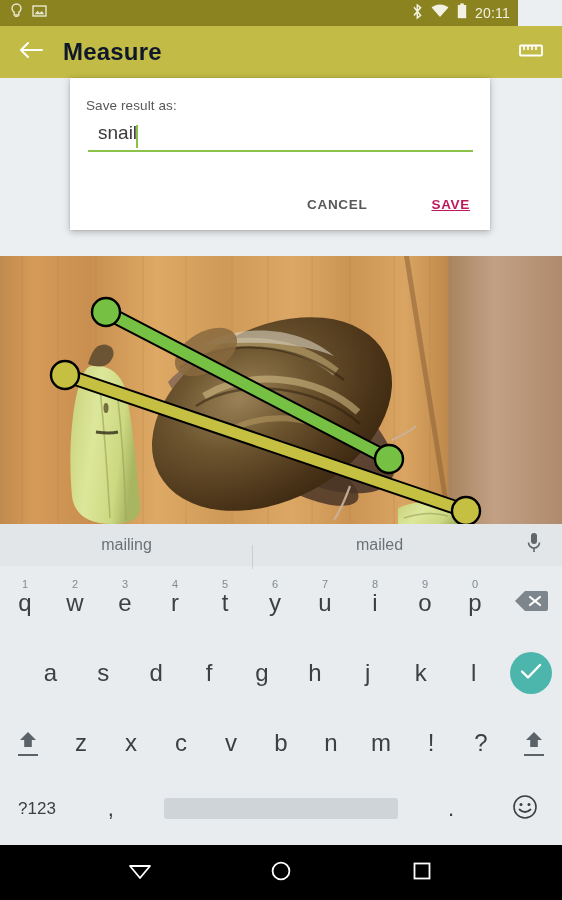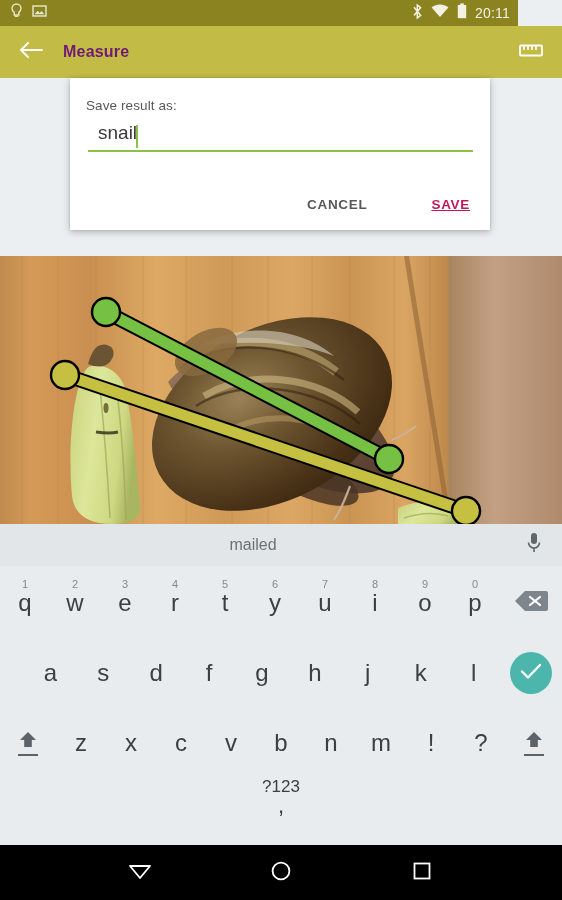--- a/index.html
+++ b/index.html
@@ -22,21 +22,21 @@
   .sb-right { margin-left:auto; display:flex; align-items:center; gap:8px; }
   .sb-time { font-size:14px; color:#f3f1e2; letter-spacing:.2px; font-weight:400; }
   .sbicon { display:block; }
 
   
   .toolbar {
     position:absolute; top:26px; left:0; width:562px; height:52px;
     background:#c2bb45; display:flex; align-items:center; padding:0 16px;
   }
   .tb-back { width:30px; height:30px; display:flex; align-items:center; justify-content:center; cursor:pointer; }
-  .tb-title { color:#701a75; font-size:16px; font-weight:bold; margin-left:17px; letter-spacing:.2px; }
+  .tb-title { color:#0f172a; font-size:24px; font-weight:bold; margin-left:17px; letter-spacing:.2px; }
   .tb-ruler { margin-left:auto; width:30px; height:30px; display:flex; align-items:center; justify-content:center; cursor:pointer; }
 
   
   .content {
     position:absolute; top:78px; left:0; width:562px; height:178px;
     background:#eceff1;
   }
 
   
   .dialog {
@@ -91,21 +91,21 @@
   .sugg.mic { flex:0 0 56px; }
   .sugg .divider {
     position:absolute; right:0; top:9px; width:1px; height:24px; background:#c9ced2;
   }
   .sugg .dots {
     position:absolute; left:50%; transform:translateX(-50%); bottom:-3px;
     font-size:12px; color:#8b9296; letter-spacing:1px; line-height:8px;
   }
   .kbrows { padding-top:2px; }
   .krow { display:flex; height:70px; align-items:center; }
-  .krow.r4 { height:61px;flex-direction:column; }
+  .krow.r4 { height:61px; }
   .key {
     flex:1 1 0; height:100%; display:flex; flex-direction:column;
     align-items:center; justify-content:center; position:relative; cursor:pointer;
   }
   .key .hint {
     position:absolute; top:10px; font-size:11px; color:#828a8f;
   }
   .key .lbl { font-size:24px; color:#3c4043; font-weight:400; line-height:1; }
   .row2pad { flex:0 0 24px; }
   .key.enter { flex:0 0 62px; }
@@ -315,20 +315,24 @@
         <circle cx="106" cy="56" r="14" fill="#76c043" stroke="#000" stroke-width="2.4"></circle>
         <circle cx="389" cy="203" r="14" fill="#76c043" stroke="#000" stroke-width="2.4"></circle>
       </g>
     </svg>
   </div>
 
   <div class="keyboard">
 
     <div class="suggestions">
       <div class="sugg">
+        <span>mailing</span>
+        <span class="divider"></span>
+      </div>
+      <div class="sugg">
         <span>mailed</span>
       </div>
       <div class="sugg mic">
         <span>
           <svg width="16" height="23" viewBox="0 0 16 23">
             <rect x="5" y="1" width="6" height="11" rx="3" fill="#5f6769"></rect>
             <path d="M2.5 10.5a5.5 5.5 0 0 0 11 0" fill="none" stroke="#5f6769" stroke-width="1.6"></path>
             <path d="M8 16v4" stroke="#5f6769" stroke-width="1.6"></path>
           </svg>
         </span>

